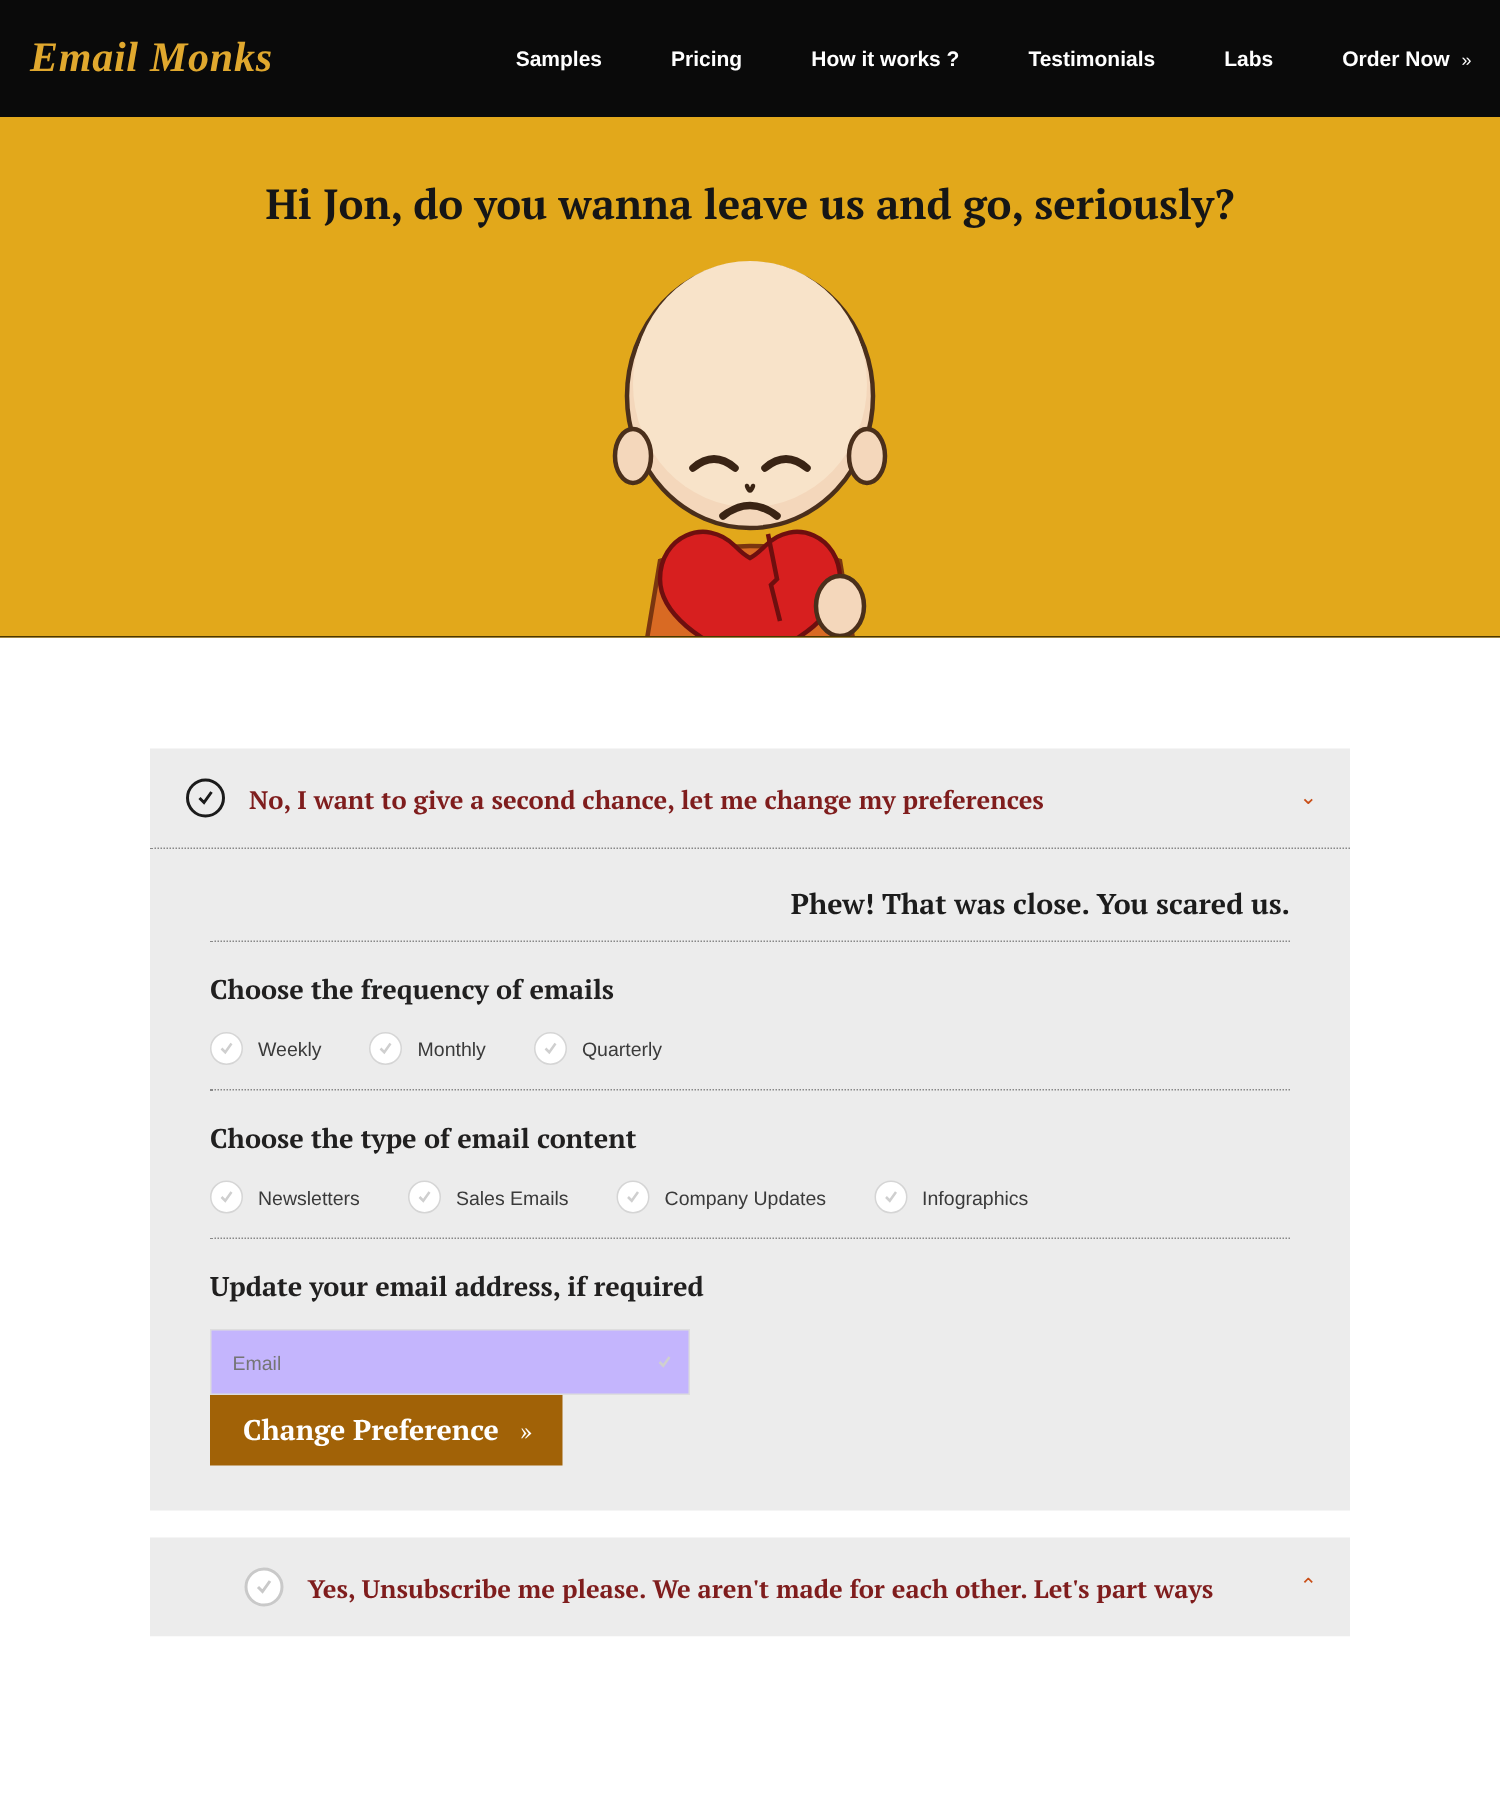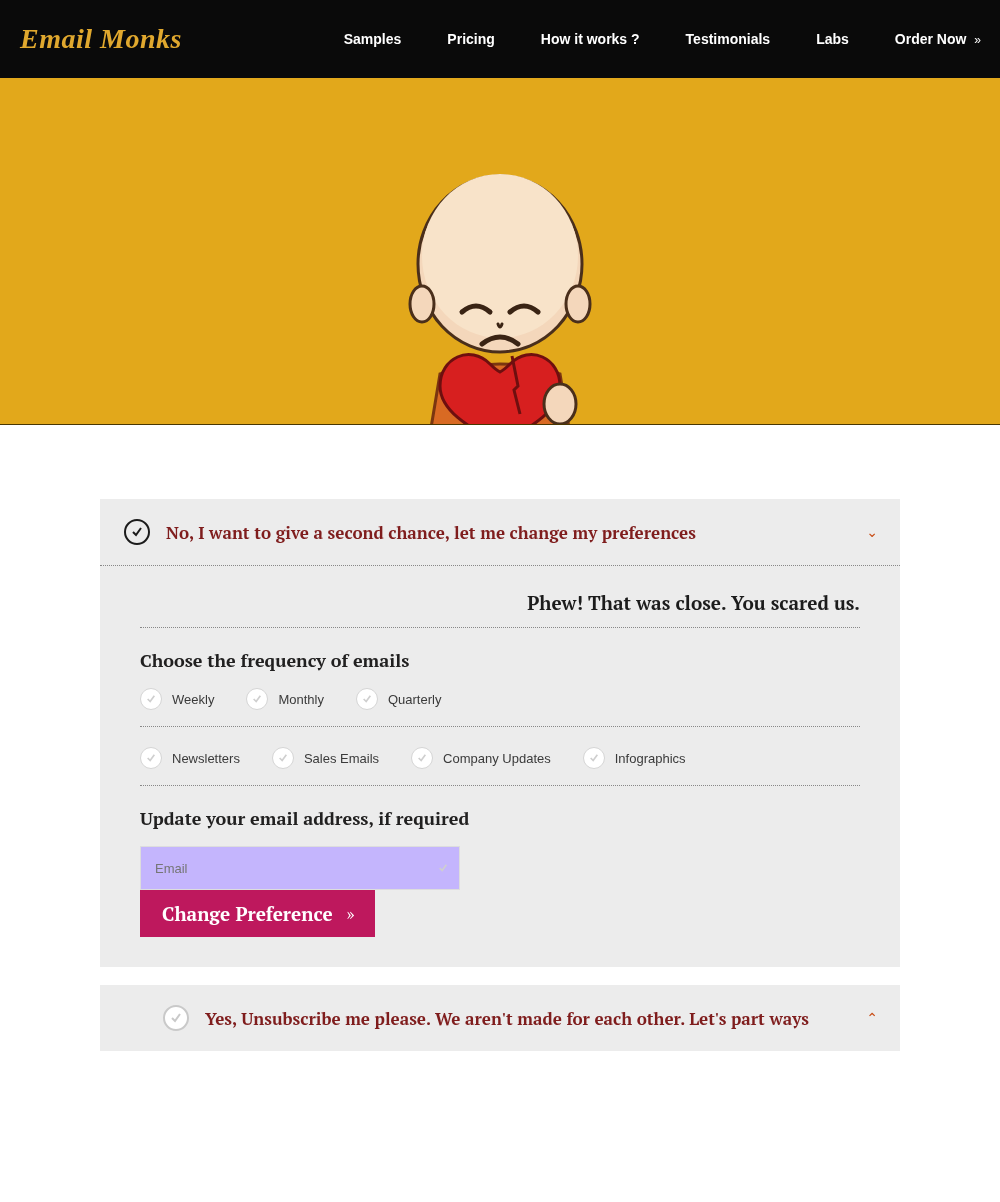--- a/index.html
+++ b/index.html
@@ -165,21 +165,21 @@
     position: absolute;
     right: 12px;
     top: 50%;
     transform: translateY(-50%);
     width: 10px; height: 10px;
   }
   .email-tick path { stroke: #cfcfcf; }
   .btn-primary {
     display: inline-flex;
     align-items: center;
-    background: #be185d;
+    background: #a16207;
     color: #fff;
     font-family: 'PT Serif', Georgia, serif;
     font-weight: 700;
     font-size: 19px;
     padding: 11px 22px;
     border: none;
     cursor: pointer;
   }
   .btn-primary .raquo { margin-left: 14px; font-weight: normal; letter-spacing: -2px; font-size: 17px;}
 </style>
@@ -195,20 +195,21 @@
     <a href="#">Testimonials</a>
     <a href="#">Labs</a>
     <a href="#" class="order">
       <span>Order Now</span>
       <span class="raquo">»</span>
     </a>
   </nav>
 </div>
 
 <div class="hero">
+  <div class="hero-title">Hi Jon, do you wanna leave us and go, seriously?</div>
   <svg class="monk" viewBox="0 0 260 260">
 
     <ellipse cx="130" cy="100" rx="82" ry="88" fill="#f4d7bb" stroke="#4a2f1b" stroke-width="3"></ellipse>
     <ellipse cx="130" cy="92" rx="78" ry="82" fill="#f8e3c9"></ellipse>
 
     <ellipse cx="52" cy="140" rx="12" ry="18" fill="#f4d7bb" stroke="#4a2f1b" stroke-width="3"></ellipse>
     <ellipse cx="208" cy="140" rx="12" ry="18" fill="#f4d7bb" stroke="#4a2f1b" stroke-width="3"></ellipse>
 
     <path d="M92 148 q14 -12 28 0" fill="none" stroke="#3a2414" stroke-width="5" stroke-linecap="round"></path>
     <path d="M140 148 q14 -12 28 0" fill="none" stroke="#3a2414" stroke-width="5" stroke-linecap="round"></path>
@@ -270,20 +271,21 @@
           <span class="cb">
               <svg viewBox="0 0 12 12">
                 <path d="M2 6 l3 3 l5 -7" fill="none" stroke-width="2"></path>
               </svg>
             </span>
           <span>Quarterly</span>
         </label>
       </div>
       <hr class="dotted-rule">
 
+      <div class="section-label">Choose the type of email content</div>
       <div class="choices">
         <label class="choice">
           <span class="cb">
               <svg viewBox="0 0 12 12">
                 <path d="M2 6 l3 3 l5 -7" fill="none" stroke-width="2"></path>
               </svg>
             </span>
           <span>Newsletters</span>
         </label>
         <label class="choice">

